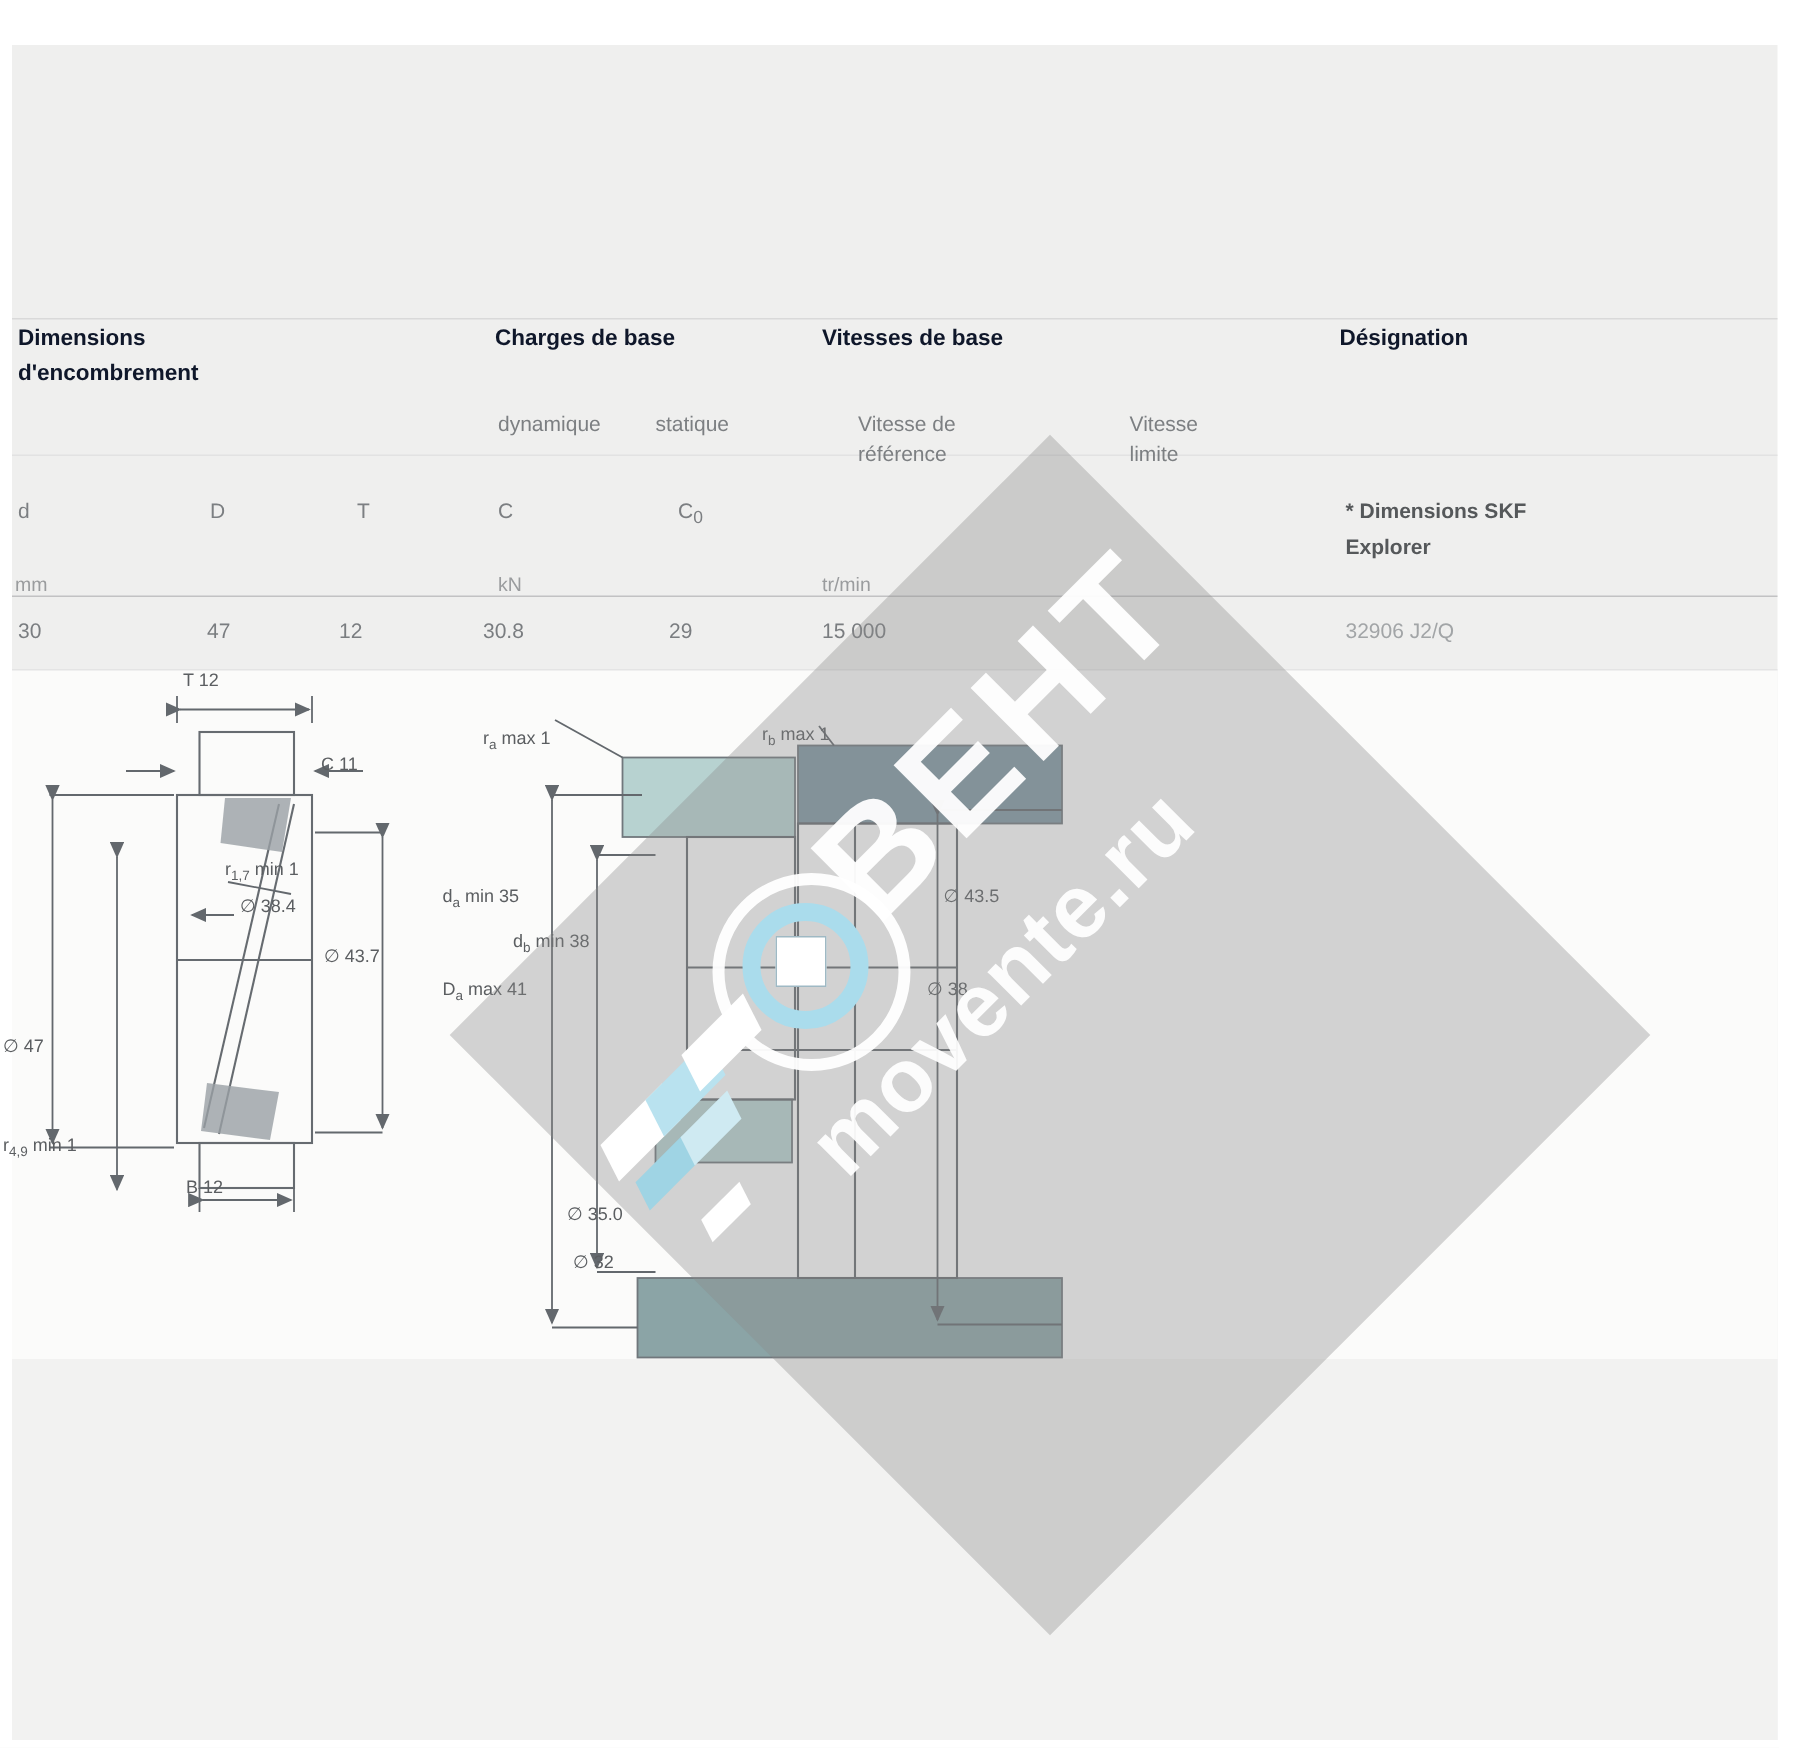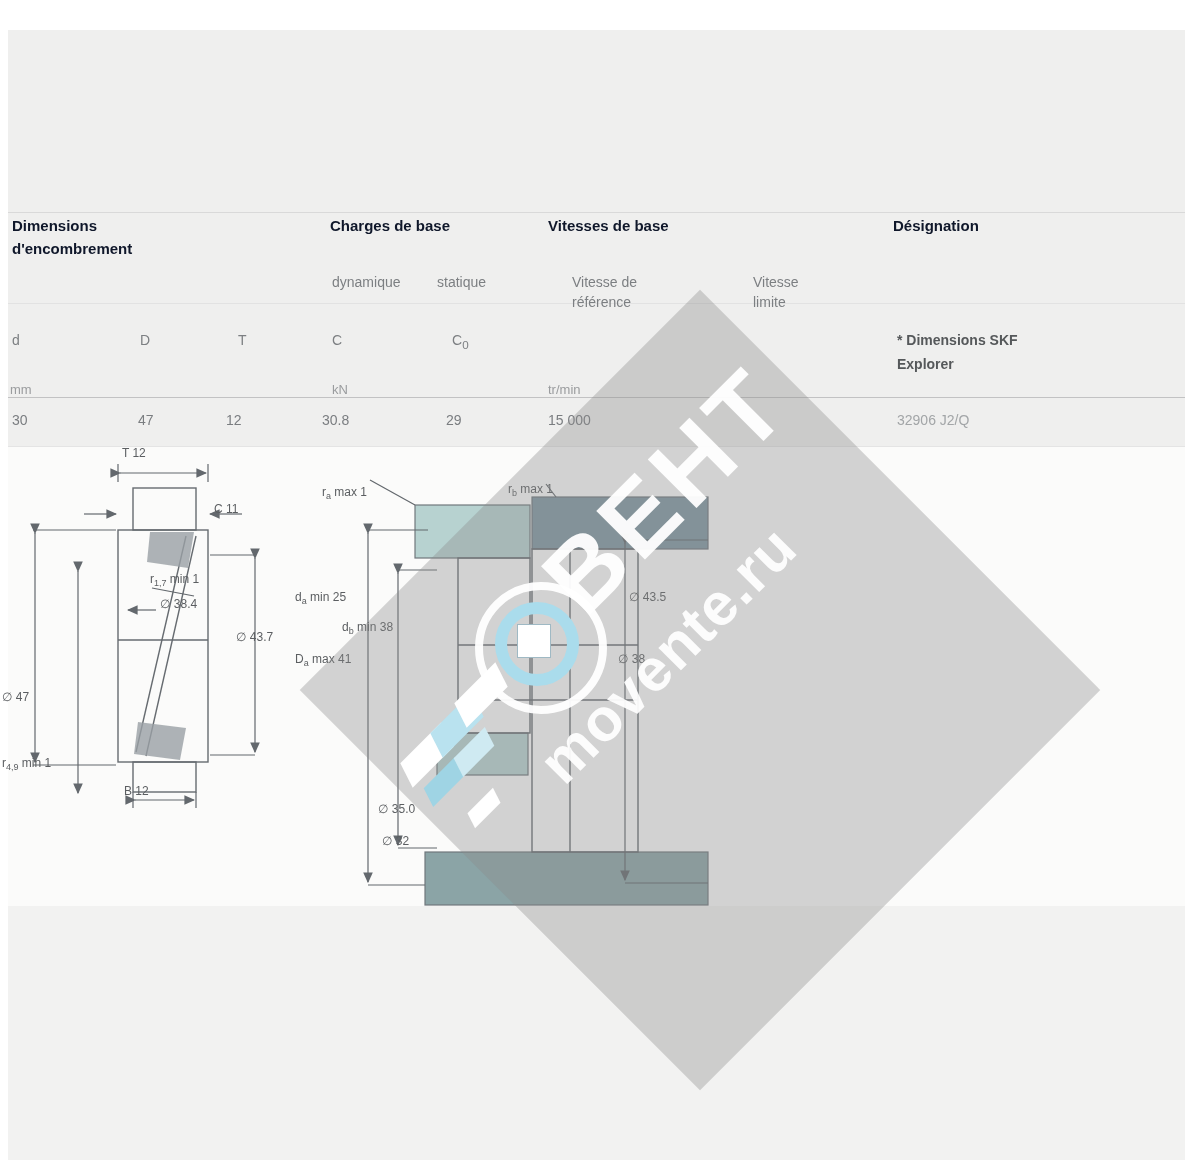--- a/index.html
+++ b/index.html
@@ -136,21 +136,21 @@
         <line x1="196" y1="352" x2="196" y2="368"></line>
       <line x1="135" y1="360" x2="194" y2="360" marker-start="url(#ar)" marker-end="url(#ar)"></line>
     </g>
   </svg>
 
   <div class="dlabel" style="left:122px;top:446px;"><span>T 12</span><sub></sub><span></span></div>
   <div class="dlabel" style="left:214px;top:502px;"><span>C 11</span><sub></sub><span></span></div>
   <div class="dlabel" style="left:150px;top:572px;"><span>r</span><sub>1,7</sub><span> min 1</span></div>
   <div class="dlabel" style="left:160px;top:597px;"><span>∅ 38.4</span><sub></sub><span></span></div>
   <div class="dlabel" style="left:2px;top:690px;"><span>∅ 47</span><sub></sub><span></span></div>
-  <div class="dlabel" style="left:236px;top:630px;"><span>∅ 43.7</span><sub></sub><span></span></div>
+  <div class="dlabel" style="left:216px;top:630px;"><span>∅ 43.7</span><sub></sub><span></span></div>
   <div class="dlabel" style="left:2px;top:756px;"><span>r</span><sub>4,9</sub><span> min 1</span></div>
   <div class="dlabel" style="left:124px;top:784px;"><span>B 12</span><sub></sub><span></span></div>
 
   <svg class="drawing" style="left:310px;top:440px;" width="400" height="470" viewBox="0 0 400 470">
     <g stroke="#70777c" stroke-width="1.2">
       <rect x="105" y="65" width="115" height="53" fill="#b7d2d0"></rect>
       <rect x="222" y="57" width="176" height="52" fill="#7f97a2"></rect>
       <rect x="127" y="293" width="91" height="42" fill="#b7d2d0"></rect>
       <rect x="115" y="412" width="283" height="53" fill="#8ba4a6"></rect>
     </g>
@@ -176,21 +176,21 @@
     </g>
     <defs>
       <marker id="ar2" markerWidth="9" markerHeight="8" refX="8" refY="4" orient="auto">
         <path d="M0,0 L9,4 L0,8 z" fill="#63686d"></path>
       </marker>
     </defs>
   </svg>
 
   <div class="dlabel" style="left:322px;top:441px;margin-top:44px;"><span>r</span><sub>a</sub><span> max 1</span></div>
   <div class="dlabel" style="left:508px;top:482px;"><span>r</span><sub>b</sub><span> max 1</span></div>
-  <div class="dlabel" style="left:295px;top:590px;"><span>d</span><sub>a</sub><span> min 25</span></div>
+  <div class="dlabel" style="left:295px;top:590px;"><span>d</span><sub>a</sub><span> min 35</span></div>
   <div class="dlabel" style="left:342px;top:620px;"><span>d</span><sub>b</sub><span> min 38</span></div>
   <div class="dlabel" style="left:295px;top:652px;"><span>D</span><sub>a</sub><span> max 41</span></div>
   <div class="dlabel" style="left:629px;top:590px;"><span>∅ 43.5</span><sub></sub><span></span></div>
   <div class="dlabel" style="left:618px;top:652px;"><span>∅ 38</span><sub></sub><span></span></div>
   <div class="dlabel" style="left:378px;top:802px;text-align:center;"><span>∅ 35.0</span><sub></sub><span></span></div>
   <div class="dlabel" style="left:382px;top:834px;"><span>∅ 32</span><sub></sub><span></span></div>
 
 
   <div class="wm-diamond"></div>
   <div class="wm-brand">ВЕНТ</div>

